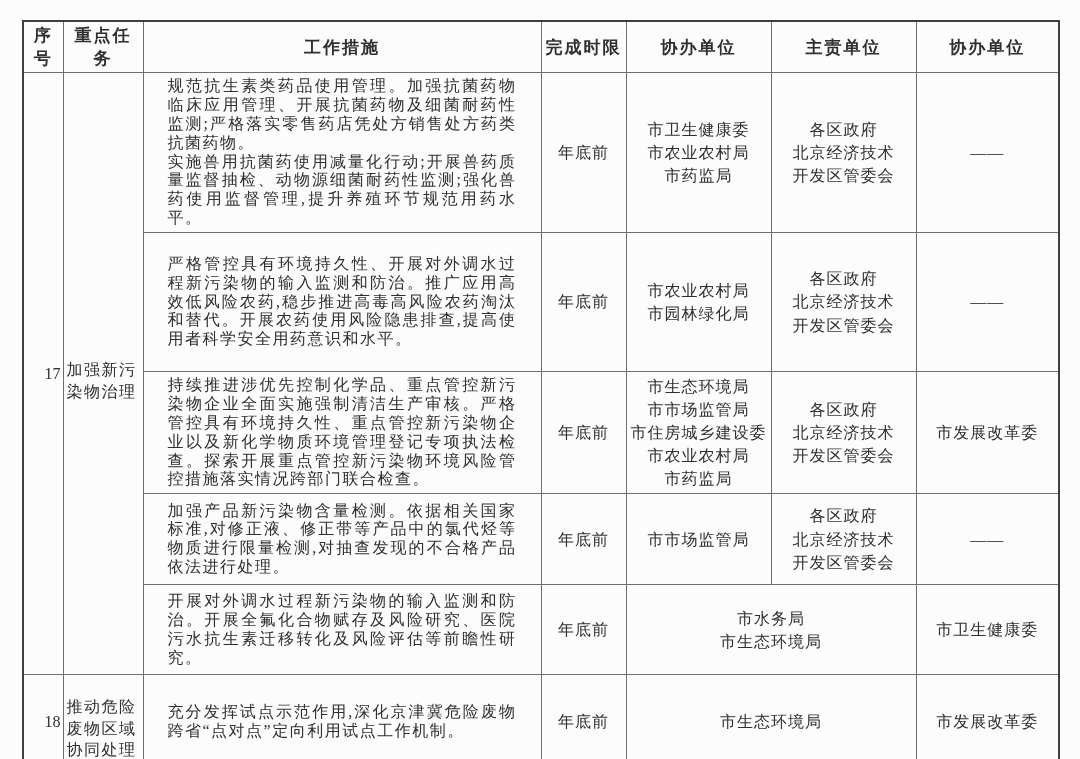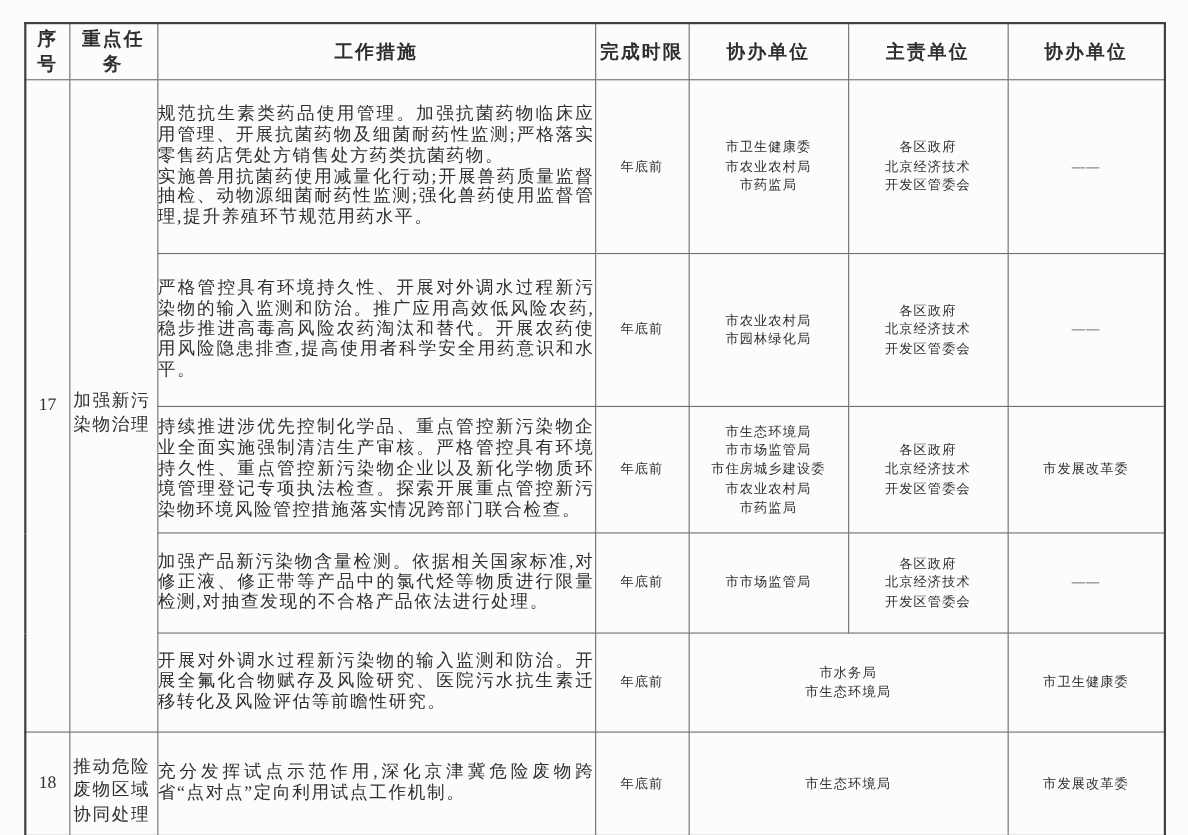--- a/index.html
+++ b/index.html
@@ -37,42 +37,42 @@
     letter-spacing: 2px;
     padding: 2px;
   }
   tr.row-h1 { height: 158px; }
   tr.row-h2 { height: 139px; }
   tr.row-h3 { height: 115px; }
   tr.row-h4 { height: 91px; }
   tr.row-h5 { height: 90px; }
   tr.row-h6 { height: 94px; }
   td.c-idx {
-    text-align: center;
+    text-align: right;
     font-size: 16px;
     padding: 2px;
   }
   td.c-task {
     text-align: left;
     font-size: 16px;
     letter-spacing: 1.5px;
     line-height: 1.35;
     padding: 16px 2px 2px 3px;
   }
   td.c-measure {
     text-align: justify;
     font-size: 16px;
     letter-spacing: 1.5px;
     line-height: 1.18;
-    padding: 4px 0;
+    padding: 4px 24px;
     white-space: pre-line;
   }
   td.c-center {
     text-align: center;
-    font-size: 12px;
+    font-size: 16px;
     letter-spacing: 1px;
     line-height: 1.45;
     padding: 2px;
     white-space: pre-line;
   }
 </style>
 </head>
 <body>
 
 <div class="page">

